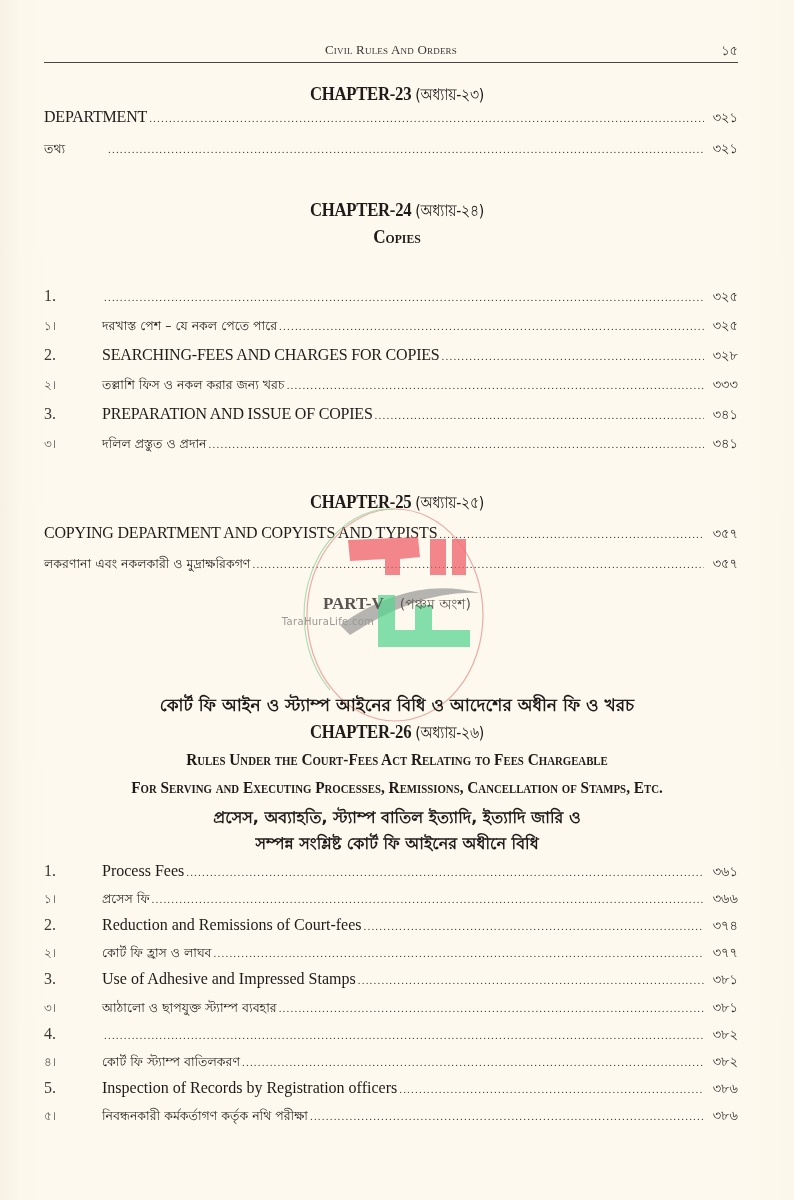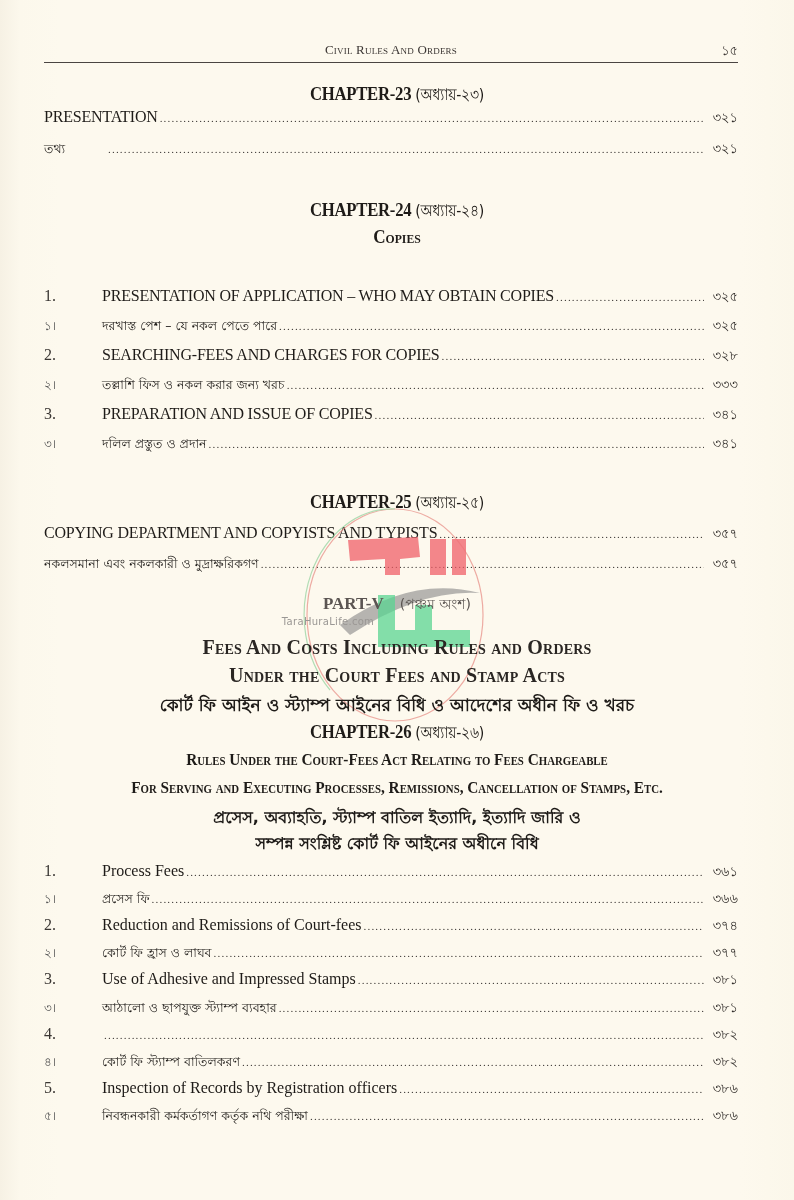--- a/index.html
+++ b/index.html
@@ -201,39 +201,38 @@
   <div class="running-head">
     <div class="title">Civil Rules And Orders</div>
     <div class="page-num">১৫</div>
   </div>
 
   <div class="chapter-heading" style="top:82px;">
     <span>CHAPTER-23</span>
     <span class="bn">(অধ্যায়-২৩)</span>
   </div>
   <div class="toc-row" style="top:108px;">
-    <span class="label caps">PRESENTATION</span>
+    <span class="label caps">DEPARTMENT</span>
     <span class="leader"></span>
     <span class="pg">৩২১</span>
   </div>
   <div class="toc-row" style="top:139px;">
     <span class="num bn" style="flex-basis:62px;width:62px;font-size:12.5px;color:#1e1b18;">তথ্য</span>
     <span class="leader"></span>
     <span class="pg">৩২১</span>
   </div>
 
   <div class="chapter-heading" style="top:198px;">
     <span>CHAPTER-24</span>
     <span class="bn">(অধ্যায়-২৪)</span>
   </div>
   <div class="sub-heading" style="top:226px;">Copies</div>
 
   <div class="toc-row" style="top:287px;">
     <span class="num">1.</span>
-    <span class="label caps">PRESENTATION OF APPLICATION – WHO MAY OBTAIN COPIES</span>
     <span class="leader"></span>
     <span class="pg">৩২৫</span>
   </div>
   <div class="toc-row" style="top:316px;">
     <span class="num bn">১।</span>
     <span class="label bn">দরখাস্ত পেশ – যে নকল পেতে পারে</span>
     <span class="leader"></span>
     <span class="pg">৩২৫</span>
   </div>
   <div class="toc-row" style="top:346px;">
@@ -264,21 +263,21 @@
   <div class="chapter-heading" style="top:490px;">
     <span>CHAPTER-25</span>
     <span class="bn">(অধ্যায়-২৫)</span>
   </div>
   <div class="toc-row" style="top:524px;">
     <span class="label caps">COPYING DEPARTMENT AND COPYISTS AND TYPISTS</span>
     <span class="leader"></span>
     <span class="pg">৩৫৭</span>
   </div>
   <div class="toc-row" style="top:554px;">
-    <span class="label bn">নকলসমানা এবং নকলকারী ও মুদ্রাক্ষরিকগণ</span>
+    <span class="label bn">লকরণানা এবং নকলকারী ও মুদ্রাক্ষরিকগণ</span>
     <span class="leader"></span>
     <span class="pg">৩৫৭</span>
   </div>
 
   <svg class="watermark" viewBox="0 0 190 220">
     <ellipse cx="95" cy="110" rx="88" ry="106" fill="none" stroke="#e6877f" stroke-width="1.2" opacity="0.8"></ellipse>
     <path d="M 95 4 A 88 106 0 0 0 30 185" fill="none" stroke="#8fcf9a" stroke-width="1.2" opacity="0.8"></path>
 
     <path d="M 48 35 L 118 32 L 120 52 L 100 54 L 100 70 L 85 70 L 85 54 L 50 56 Z" fill="#ef5a64" opacity="0.85"></path>
     <rect x="130" y="34" width="16" height="36" fill="#ef5a64" opacity="0.85"></rect>
@@ -287,22 +286,20 @@
     <path d="M 40 120 Q 110 70 180 88 Q 120 84 50 130 Z" fill="#8e8e8e" opacity="0.75"></path>
 
     <path d="M 78 90 L 95 90 L 95 125 L 115 125 L 115 100 L 132 100 L 132 125 L 170 125 L 170 142 L 78 142 Z" fill="#3fcf82" opacity="0.75"></path>
   </svg>
 
   <div class="part-heading" style="top:593px;">
     <span>PART-V</span>
     <span class="bn">(পঞ্চম অংশ)</span>
   </div>
   <div class="watermark-text">TaraHuraLife.com</div>
-  <div class="big-caps" style="top:636px;">Fees And Costs Including Rules and Orders</div>
-  <div class="big-caps" style="top:664px;">Under the Court Fees and Stamp Acts</div>
   <div class="bn-title" style="top:692px;">কোর্ট ফি আইন ও স্ট্যাম্প আইনের বিধি ও আদেশের অধীন ফি ও খরচ</div>
 
   <div class="chapter-heading" style="top:720px;">
     <span>CHAPTER-26</span>
     <span class="bn">(অধ্যায়-২৬)</span>
   </div>
   <div class="sc-line" style="top:750px;">Rules Under the Court-Fees Act Relating to Fees Chargeable</div>
   <div class="sc-line" style="top:778px;">For Serving and Executing Processes, Remissions, Cancellation of Stamps, Etc.</div>
   <div class="bn-title" style="top:805px;font-size:16px;">প্রসেস, অব্যাহতি, স্ট্যাম্প বাতিল ইত্যাদি, ইত্যাদি জারি ও</div>
   <div class="bn-title" style="top:831px;font-size:16px;">সম্পন্ন সংশ্লিষ্ট কোর্ট ফি আইনের অধীনে বিধি</div>

